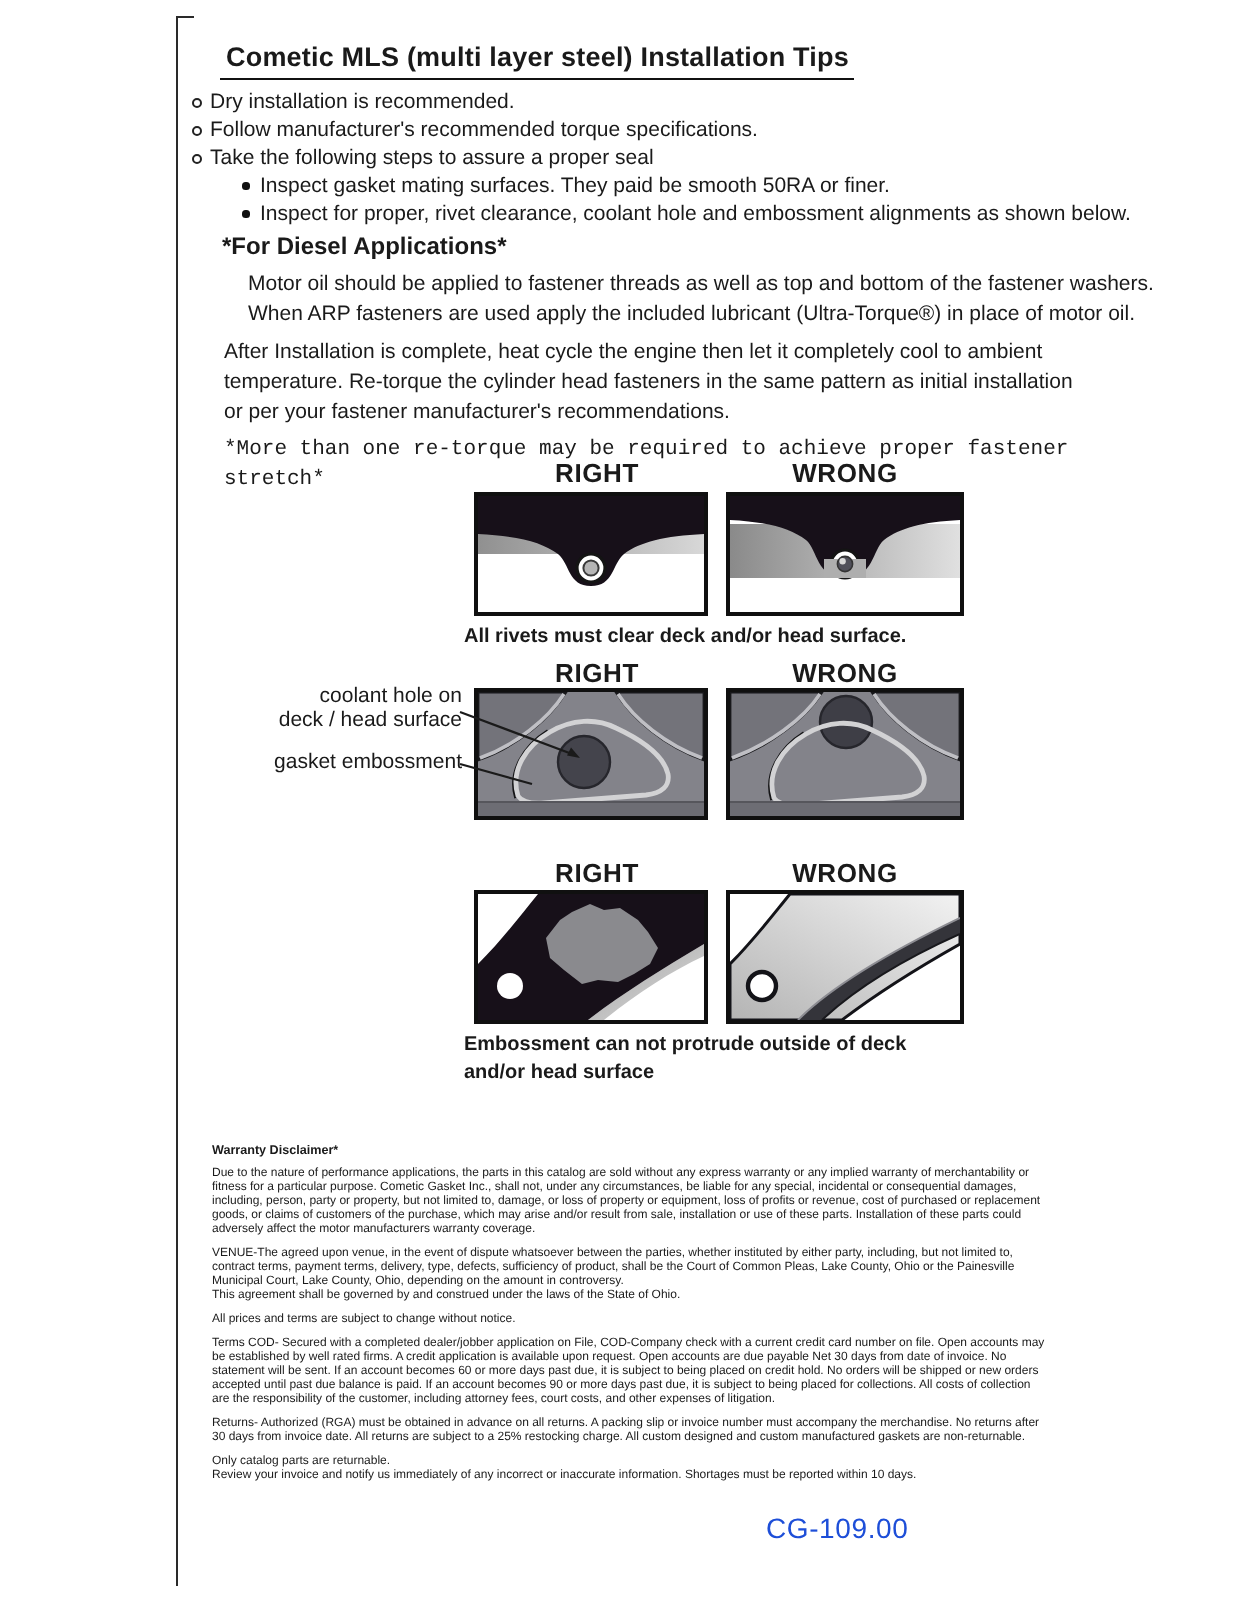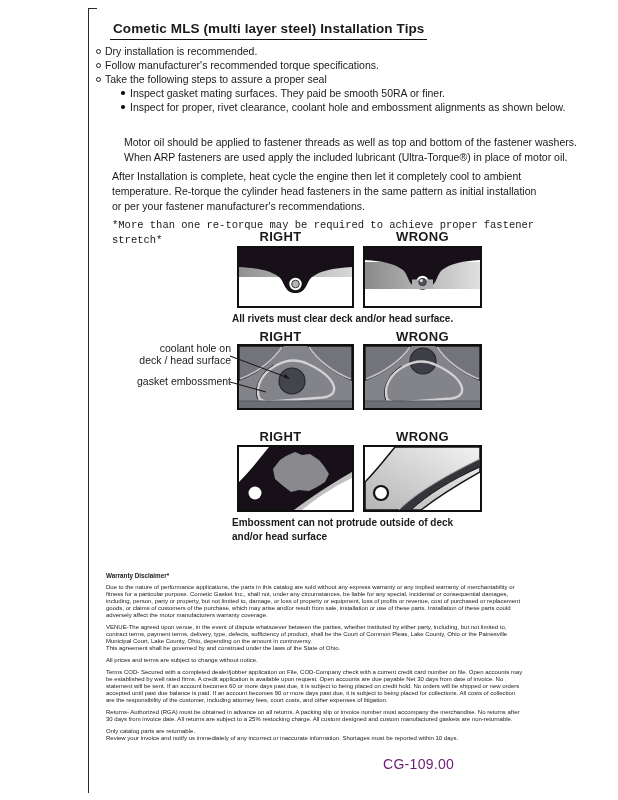--- a/index.html
+++ b/index.html
@@ -19,52 +19,53 @@
   .mk.circle{border:1px solid #222;width:3px;height:3px;}
   .mk.dot{background:#111;}
 
   .h-diesel{position:absolute;left:111px;top:116px;margin:0;font-size:12px;font-weight:bold;}
   .para{position:absolute;margin:0;font-size:10.5px;line-height:15px;white-space:pre-line;}
   .p1{left:112px;top:135px;width:460px;margin-left:12px;}
   .p2{left:112px;top:169px;width:460px;}
   .pnote{left:112px;top:218px;width:460px;font-family:Liberation Mono, monospace;}
 
   .dlabel{position:absolute;font-size:13px;font-weight:bold;text-align:center;letter-spacing:.3px;}
-  .dlabel.l{left:222px;width:117px;}
+  .dlabel.l{left:240px;width:117px;}
   .dlabel.r{left:363px;width:119px;}
   .panel{position:absolute;border:2px solid #101010;background:#fff;line-height:0;}
   .caption{position:absolute;left:232px;font-size:10px;font-weight:bold;white-space:pre-line;line-height:13.5px;}
 
   .sidelabel{position:absolute;left:110px;width:121px;text-align:right;font-size:10.5px;line-height:11.5px;}
   .leader{position:absolute;left:118px;top:348px;width:180px;height:50px;z-index:5;}
 
   .disclaimer{position:absolute;left:106px;top:572px;width:460px;font-size:6px;line-height:7px;}
   .disclaimer h3{margin:0 0 5px 0;font-size:6.3px;font-weight:bold;}
   .disclaimer p{margin:0 0 5px 0;white-space:pre-line;}
 
-  .footer-code{position:absolute;left:383px;top:756px;font-size:14px;letter-spacing:.3px;color:#701a75;}
+  .footer-code{position:absolute;left:383px;top:756px;font-size:14px;letter-spacing:.3px;color:#1d4ed8;}
 </style>
 </head>
 <body>
 
 <div class="page">
 
   <div class="vline"></div>
   <div class="vtick"></div>
 
   <h1 class="title">Cometic MLS (multi layer steel) Installation Tips</h1>
 
   <ul class="bullets">
     <li><span class="mk circle"></span><span>Dry installation is recommended.</span></li>
     <li><span class="mk circle"></span><span>Follow manufacturer's recommended torque specifications.</span></li>
     <li><span class="mk circle"></span><span>Take the following steps to assure a proper seal</span></li>
     <li class="sub"><span class="mk dot"></span><span>Inspect gasket mating surfaces.  They paid be smooth 50RA or finer.</span></li>
     <li class="sub"><span class="mk dot"></span><span>Inspect for proper, rivet clearance, coolant hole and embossment alignments as shown below.</span></li>
   </ul>
 
+  <h2 class="h-diesel">*For Diesel Applications*</h2>
   <p class="para p1">Motor oil should be applied to fastener threads as well as top and bottom of the fastener washers.
 When ARP fasteners are used apply the included lubricant (Ultra-Torque®) in place of motor oil.</p>
   <p class="para p2">After Installation is complete, heat cycle the engine then let it completely cool to ambient
 temperature. Re-torque the cylinder head fasteners in the same pattern as initial installation
 or per your fastener manufacturer's recommendations.</p>
   <p class="para pnote">*More than one re-torque may be required to achieve proper fastener stretch*</p>
 
   <div class="dlabel l" style="top:229px">RIGHT</div>
   <div class="dlabel r" style="top:229px">WRONG</div>
 

